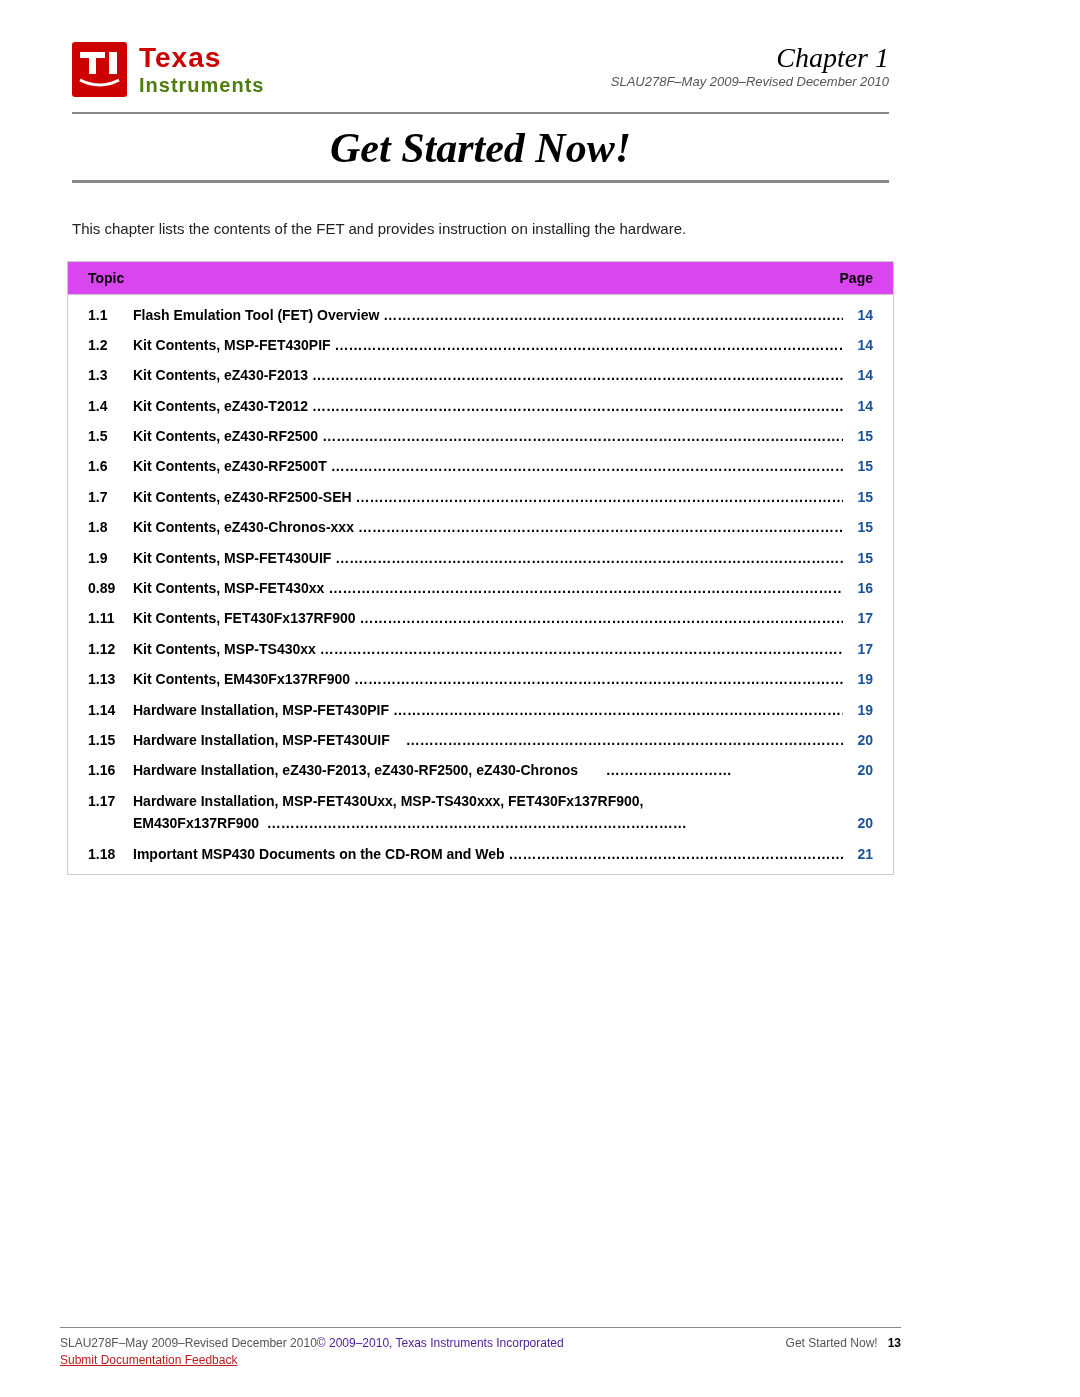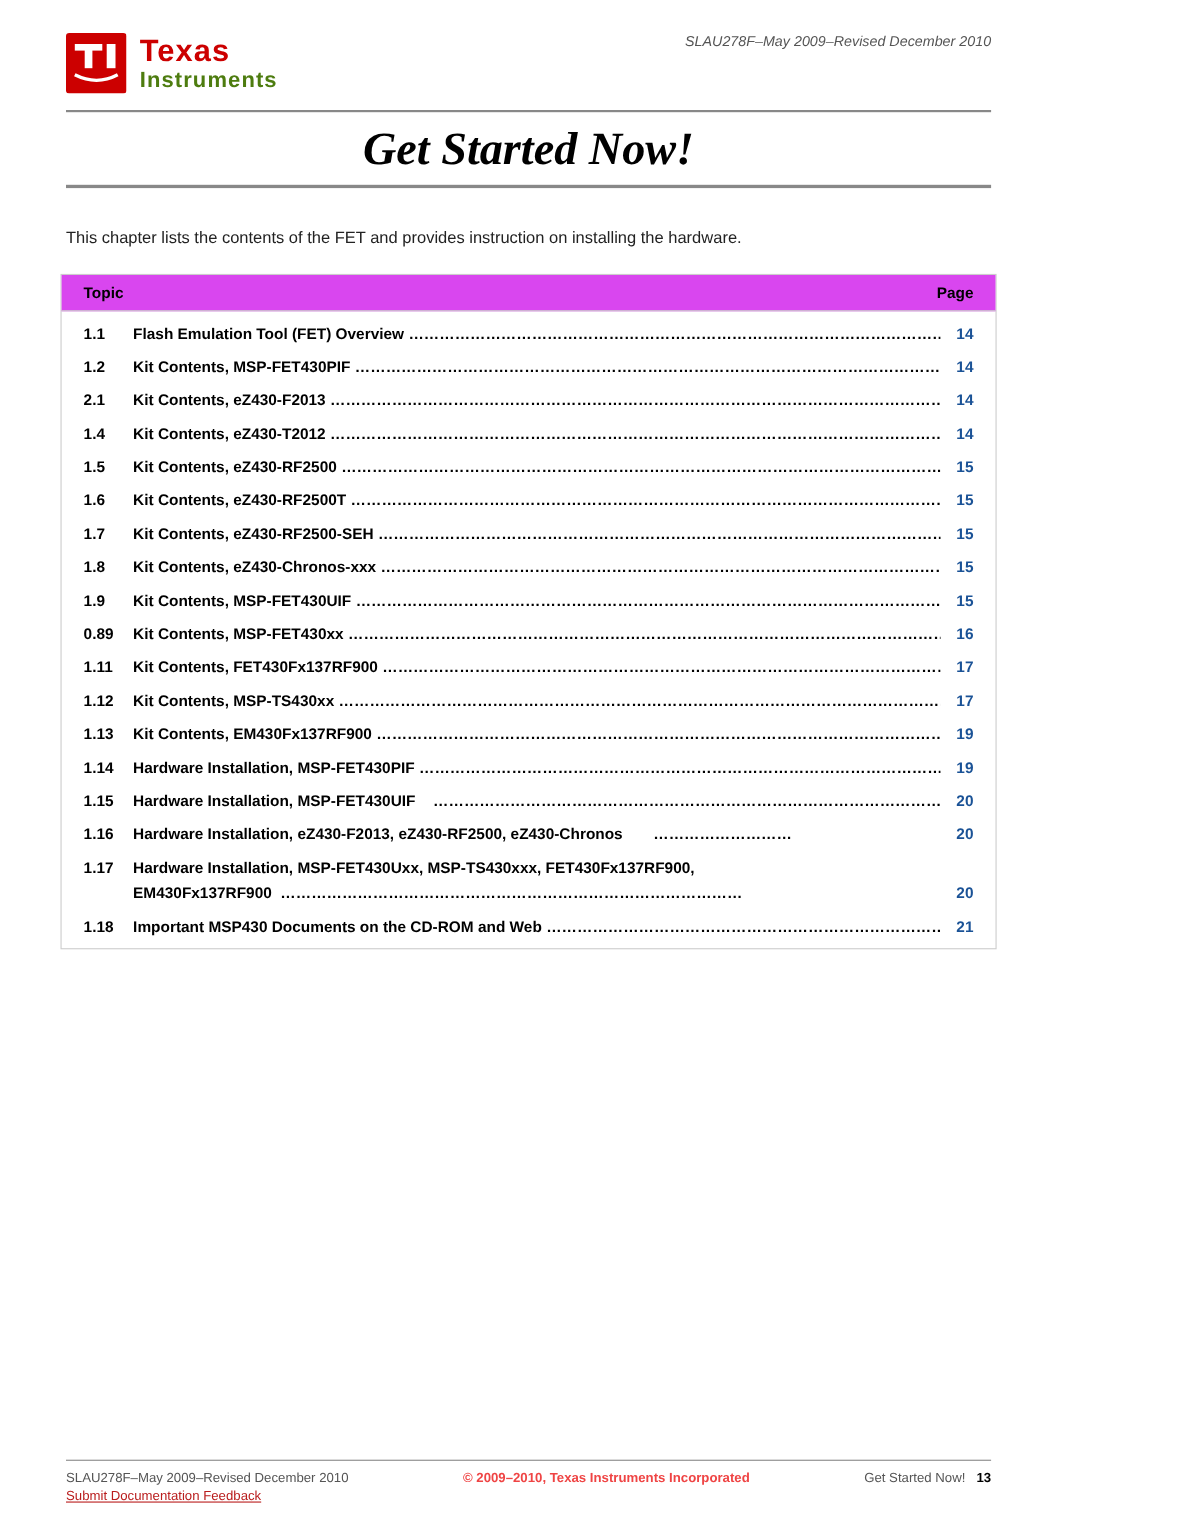--- a/index.html
+++ b/index.html
@@ -11,21 +11,21 @@
       min-height: 1397px;
       position: relative;
       color: #000;
     }
 
     .page {
       width: 961px;
       min-height: 1397px;
       background: #fff;
       position: relative;
-      padding: 0;
+      padding: 12px;
     }
 
     
     .header {
       display: flex;
       justify-content: space-between;
       align-items: flex-start;
       padding: 30px 60px 0 60px;
     }
 
@@ -236,24 +236,23 @@
 
     .footer-feedback-link {
       font-size: 12px;
       color: #b91c1c;
       text-decoration: underline;
       cursor: pointer;
     }
 
     .footer-center {
       font-size: 12px;
-      color: #ef4444;
-      text-align: center;
+      color: #4c1d95;
+      text-align: left;
       flex: 1;
-      font-weight: bold;
     }
 
     .footer-right {
       display: flex;
       align-items: center;
       gap: 10px;
       font-size: 12px;
       color: #555;
     }
 
@@ -286,20 +285,23 @@
 
         <path d="M8 38 Q28 48 47 38" stroke="white" stroke-width="3" fill="none"></path>
       </svg>
       <div class="logo-text">
         <span class="logo-texas">Texas</span>
         <span class="logo-instruments">Instruments</span>
       </div>
     </div>
 
     <div class="chapter-info">
+      <div class="chapter-number">
+        <span>Chapter</span>&nbsp;<span>1</span>
+      </div>
       <div class="chapter-doc-id">SLAU278F–May 2009–Revised December 2010</div>
     </div>
   </div>
 
   <div class="title-section">
     <hr class="title-divider-top">
     <div class="page-title">Get Started Now!</div>
     <hr class="title-divider-bottom">
   </div>
 
@@ -317,21 +319,21 @@
         <span class="toc-dots" style="flex:1;overflow:hidden;white-space:nowrap;">………………………………………………………………………………………………………………………………………………………………………………………………</span>
         <span class="toc-page">14</span>
       </div>
         <div class="toc-row">
         <span class="toc-num">1.2</span>
         <span class="toc-title" style="flex:none;white-space:nowrap;margin-right:4px;">Kit Contents, MSP-FET430PIF</span>
         <span class="toc-dots" style="flex:1;overflow:hidden;white-space:nowrap;">………………………………………………………………………………………………………………………………………………………………………………………………</span>
         <span class="toc-page">14</span>
       </div>
         <div class="toc-row">
-        <span class="toc-num">2.1</span>
+        <span class="toc-num">1.3</span>
         <span class="toc-title" style="flex:none;white-space:nowrap;margin-right:4px;">Kit Contents, eZ430-F2013</span>
         <span class="toc-dots" style="flex:1;overflow:hidden;white-space:nowrap;">………………………………………………………………………………………………………………………………………………………………………………………………</span>
         <span class="toc-page">14</span>
       </div>
         <div class="toc-row">
         <span class="toc-num">1.4</span>
         <span class="toc-title" style="flex:none;white-space:nowrap;margin-right:4px;">Kit Contents, eZ430-T2012</span>
         <span class="toc-dots" style="flex:1;overflow:hidden;white-space:nowrap;">………………………………………………………………………………………………………………………………………………………………………………………………</span>
         <span class="toc-page">14</span>
       </div>

